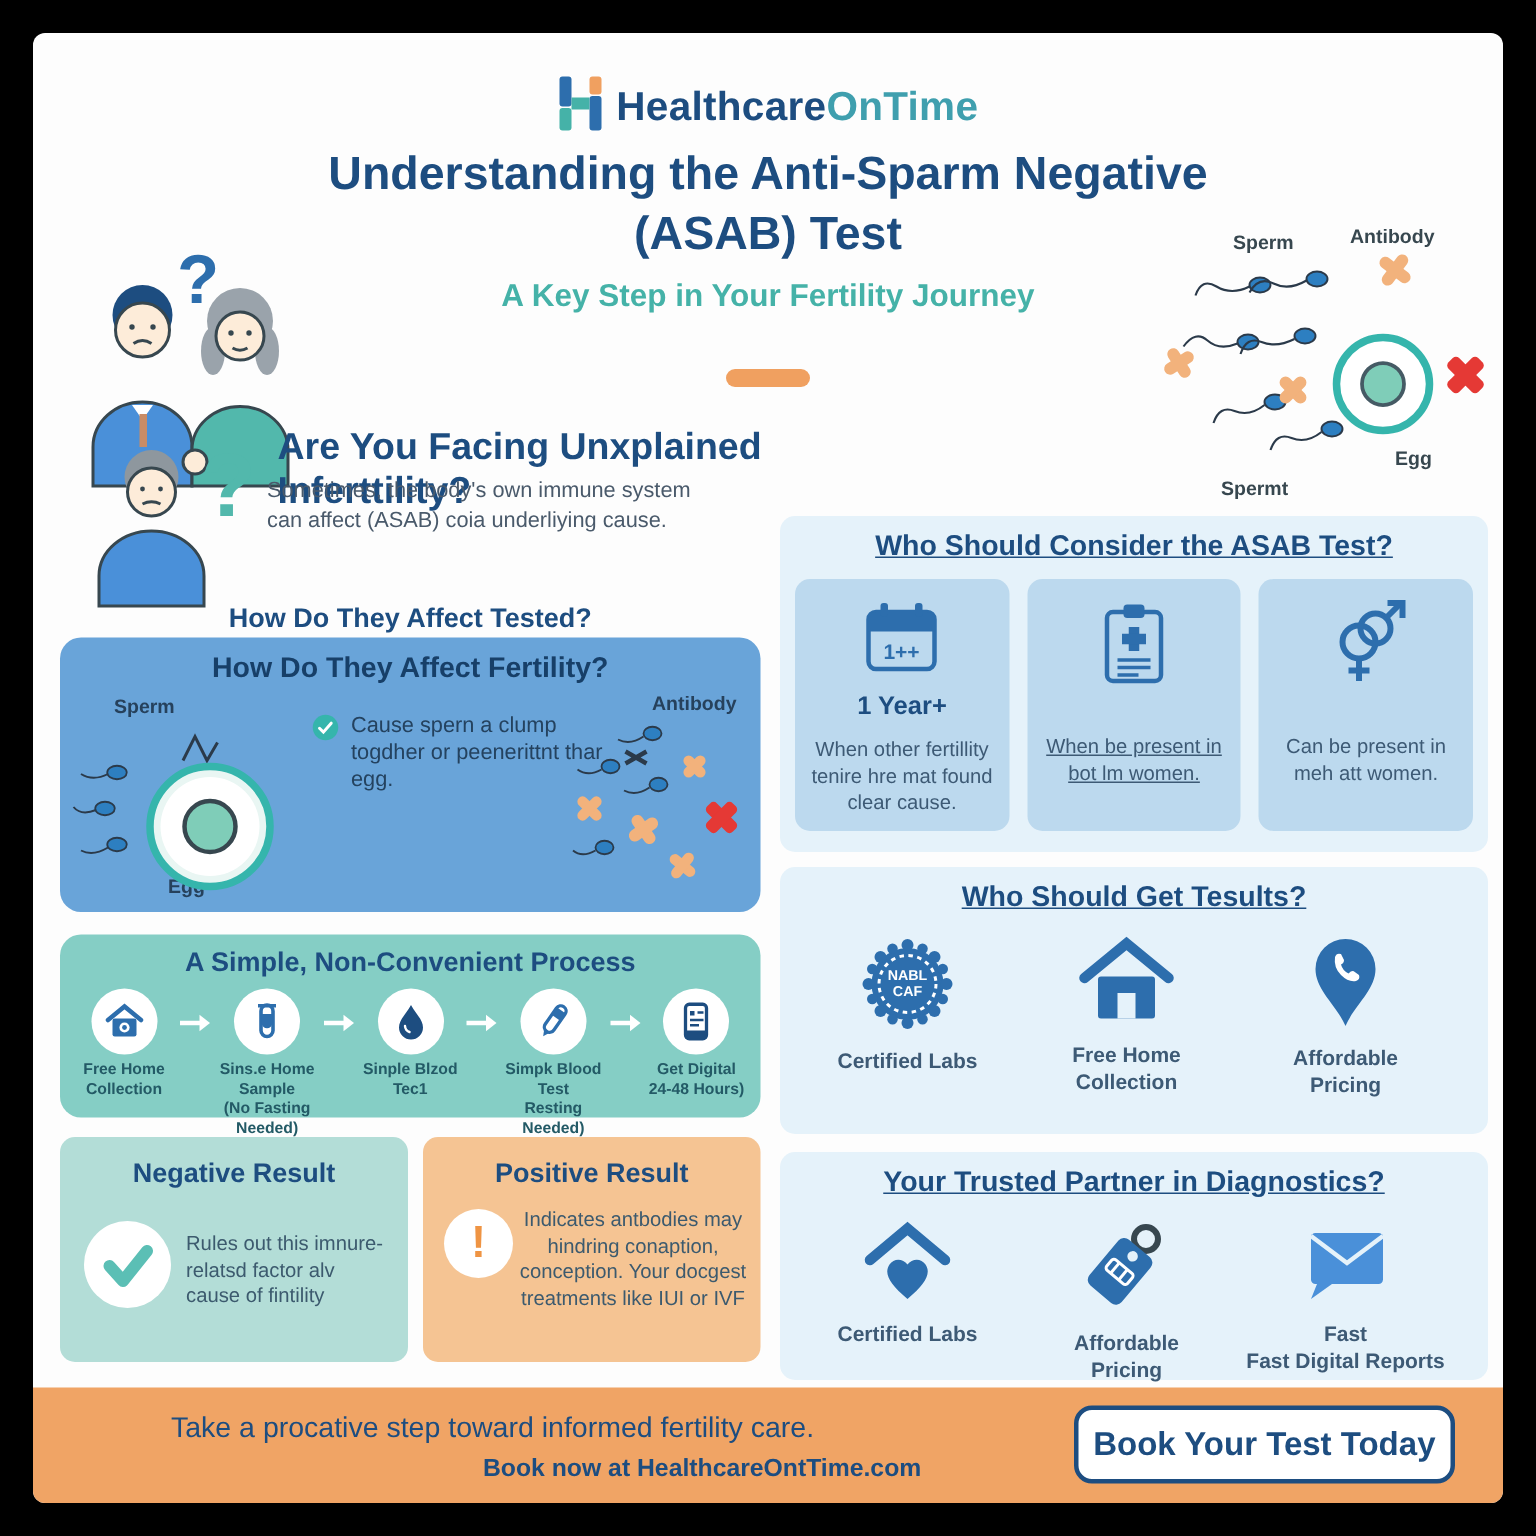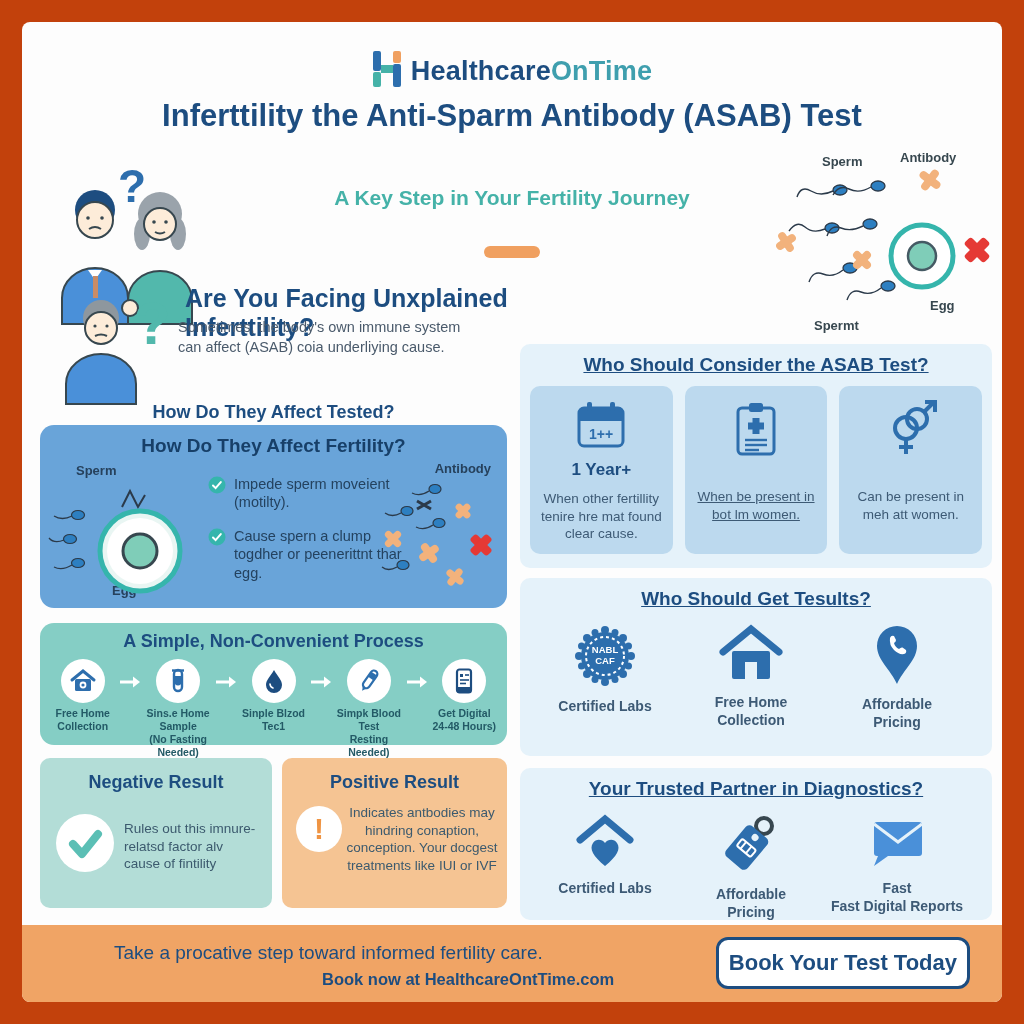--- a/index.html
+++ b/index.html
@@ -1,17 +1,17 @@
 <!DOCTYPE html>
 <html><head>
 <meta charset="utf-8">
 <style>
   * { margin:0; padding:0; box-sizing:border-box; }
   body { width:1024px; height:1024px; font-family:"Liberation Sans", sans-serif; }
-  .canvas { position:relative; width:1024px; height:1024px; background:#c2410c; overflow:hidden; }
+  .canvas { position:relative; width:1024px; height:1024px; background:#000000; overflow:hidden; }
   .sheet { position:absolute; left:22px; top:22px; width:980px; height:980px; background:#fdfdfd; border-radius:8px; overflow:hidden; }
   .abs { position:absolute; }
   .pre { white-space:pre-line; }
 
   
   .logo-row { top:28px; left:0; width:100%; display:flex; justify-content:center; align-items:center; gap:9px; }
   .logo-text { font-size:27px; font-weight:bold; color:#1d4d80; letter-spacing:0.2px; }
   .logo-text .t2 { color:#3f9fae; font-weight:bold; }
   .main-title { top:74px; left:140px; width:700px; text-align:center; font-size:31px; font-weight:bold; color:#1d4d80; line-height:1.28; }
   .subtitle { top:164px; left:140px; width:700px; text-align:center; font-size:21px; font-weight:bold; color:#45b2a8; }
@@ -81,21 +81,21 @@
           <rect x="1" y="1" width="8" height="20" rx="2" fill="#2d6ead"></rect>
           <rect x="1" y="22" width="8" height="15" rx="2" fill="#45b2a8"></rect>
           <rect x="21" y="1" width="8" height="12" rx="2" fill="#f0a060"></rect>
           <rect x="21" y="14" width="8" height="23" rx="2" fill="#2d6ead"></rect>
           <rect x="9" y="15" width="12" height="8" fill="#45b2a8"></rect>
         </svg>
       </span>
       <span class="logo-text"><span>Healthcare</span><span class="t2">OnTime</span></span>
     </div>
 
-    <div class="abs main-title">Inferttility the Anti-Sparm Antibody (ASAB) Test</div>
+    <div class="abs main-title">Understanding the Anti-Sparm Negative (ASAB) Test</div>
     <div class="abs subtitle">A Key Step in Your Fertility Journey</div>
     <div class="abs divider"></div>
 
     <div class="abs hero">
       <svg width="234" height="214" viewBox="0 0 234 214">
 
         <g fill="#2d7fc1" stroke="#2b3a4a" stroke-width="1.3">
           <ellipse cx="70" cy="52" rx="7" ry="5"></ellipse>
           <ellipse cx="108" cy="48" rx="7" ry="5"></ellipse>
           <ellipse cx="62" cy="90" rx="7" ry="5"></ellipse>
@@ -200,27 +200,20 @@
           <ellipse cx="30" cy="90" rx="6.5" ry="4.5"></ellipse>
         </g>
         <g fill="none" stroke="#2b3a4a" stroke-width="1.3">
           <path d="M24,43 q-10,5 -18,0"></path>
           <path d="M16,67 q-10,4 -15,-2"></path>
           <path d="M24,92 q-10,6 -18,2"></path>
         </g>
       </svg>
 
       <div class="check-list">
-        <div class="check-item">
-          <svg width="18" height="18" viewBox="0 0 18 18">
-              <circle cx="9" cy="9" r="8.5" fill="#35b5ac"></circle>
-              <path d="M5,9.5 l2.6,2.6 l5.2,-6" fill="none" stroke="#ffffff" stroke-width="2" stroke-linecap="round"></path>
-            </svg>
-          <span>Impede sperm moveient (motilty).</span>
-        </div>
         <div class="check-item">
           <svg width="18" height="18" viewBox="0 0 18 18">
               <circle cx="9" cy="9" r="8.5" fill="#35b5ac"></circle>
               <path d="M5,9.5 l2.6,2.6 l5.2,-6" fill="none" stroke="#ffffff" stroke-width="2" stroke-linecap="round"></path>
             </svg>
           <span>Cause spern a clump togdher or peenerittnt thar egg.</span>
         </div>
       </div>
 
       <svg class="abs" style="right:10px; top:46px;" width="120" height="126" viewBox="0 0 120 126">

